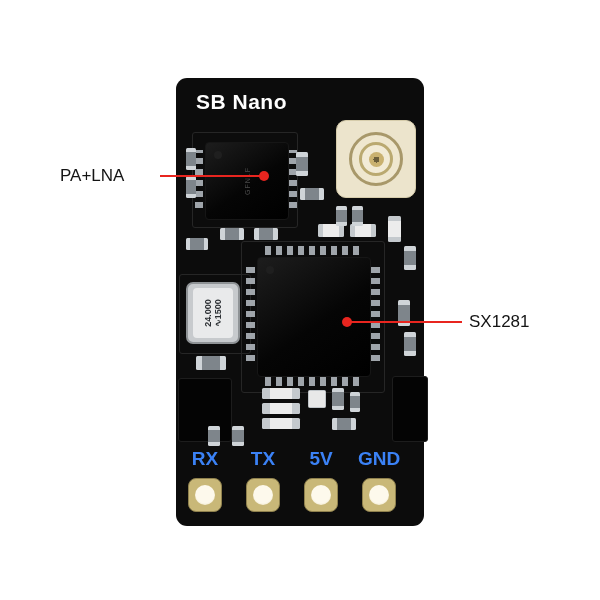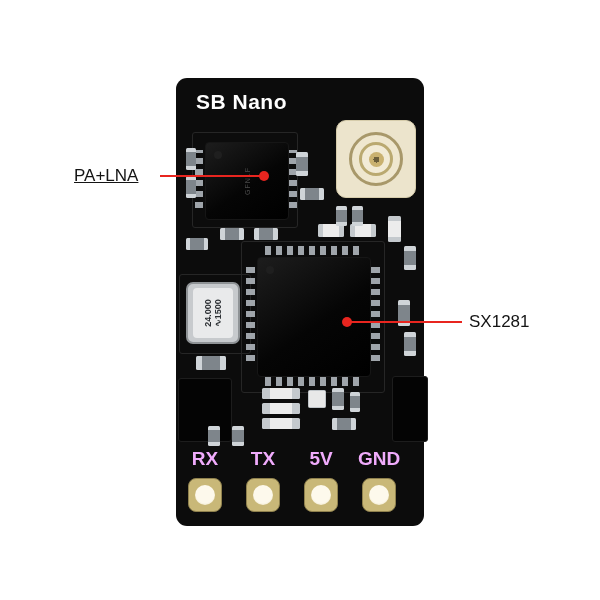--- a/index.html
+++ b/index.html
@@ -67,21 +67,21 @@
     display:flex;align-items:center;justify-content:center;box-sizing:border-box;
   }
   .ufl-core{
     width:15px;height:15px;border-radius:50%;
     background:radial-gradient(circle at 50% 50%,#6b5e3a 0 3px,#c9b170 3px);
   }
   
   .pin-col{position:absolute;width:60px;text-align:center;}
   .pin-label{
     position:absolute;left:0;top:370px;width:60px;text-align:center;
-    color:#f0abfc;font-size:19px;font-weight:700;
+    color:#3b82f6;font-size:19px;font-weight:700;
   }
   .pad{
     position:absolute;top:400px;left:13px;width:34px;height:34px;border-radius:8px;
     background:#c9b878;border:1px solid #8f814e;
     display:flex;align-items:center;justify-content:center;box-sizing:border-box;
   }
   .pad-hole{
     width:20px;height:20px;border-radius:50%;
     background:radial-gradient(circle at 50% 45%,#fdf9ec 0 60%,#e3d6a8 100%);
   }
@@ -186,21 +186,21 @@
     </div>
     <div class="pin-col" style="left:173px;top:0;">
       <div class="pin-label">GND</div>
       <div class="pad">
           <div class="pad-hole"></div>
         </div>
     </div>
 
   </div>
 
-  <div class="ann-label" style="left:74px;top:166px;text-decoration:underline;">PA+LNA</div>
+  <div class="ann-label" style="left:60px;top:166px;">PA+LNA</div>
   <div class="ann-line" style="left:160px;top:175px;width:104px;"></div>
   <div class="ann-dot" style="left:259px;top:171px;"></div>
 
   <div class="ann-dot" style="left:342px;top:317px;"></div>
   <div class="ann-line" style="left:348px;top:321px;width:114px;"></div>
   <div class="ann-label" style="left:469px;top:312px;">SX1281</div>
 
 </div>
 
 </body></html>

